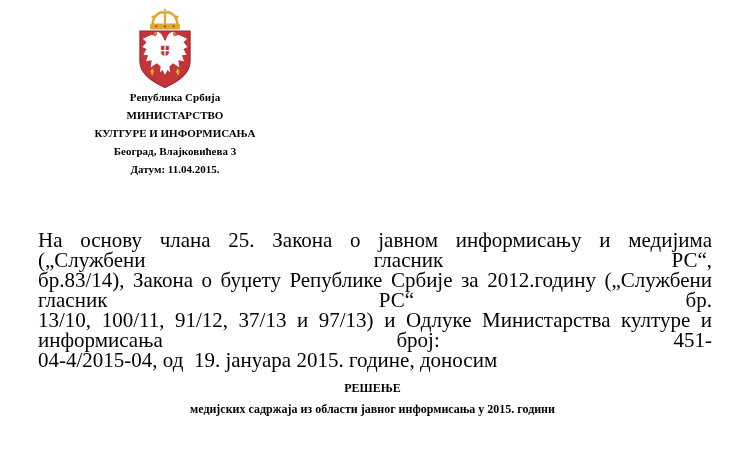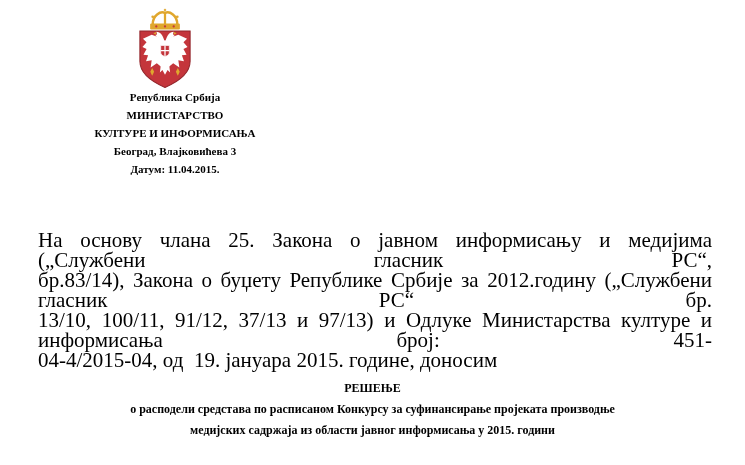--- a/index.html
+++ b/index.html
@@ -112,17 +112,16 @@
 
   <div class="intro">
     <div class="jl">На основу члана 25. Закона о јавном информисању и медијима („Службени гласник РС“,</div>
     <div class="jl">бр.83/14), Закона о буџету Републике Србије за 2012.годину („Службени гласник РС“ бр.</div>
     <div class="jl">13/10, 100/11, 91/12, 37/13 и 97/13) и Одлуке Министарства културе и информисања број: 451-</div>
     <div class="jl last">04-4/2015-04, од  19. јануара 2015. године, доносим</div>
   </div>
 
   <div class="decision">
     <div>РЕШЕЊЕ</div>
-    <div>о расподели средстава по расписаном Конкурсу за суфинансирање пројеката производње</div>
     <div>медијских садржаја из области јавног информисања у 2015. години</div>
   </div>
 
 </div>
 
 </body></html>

